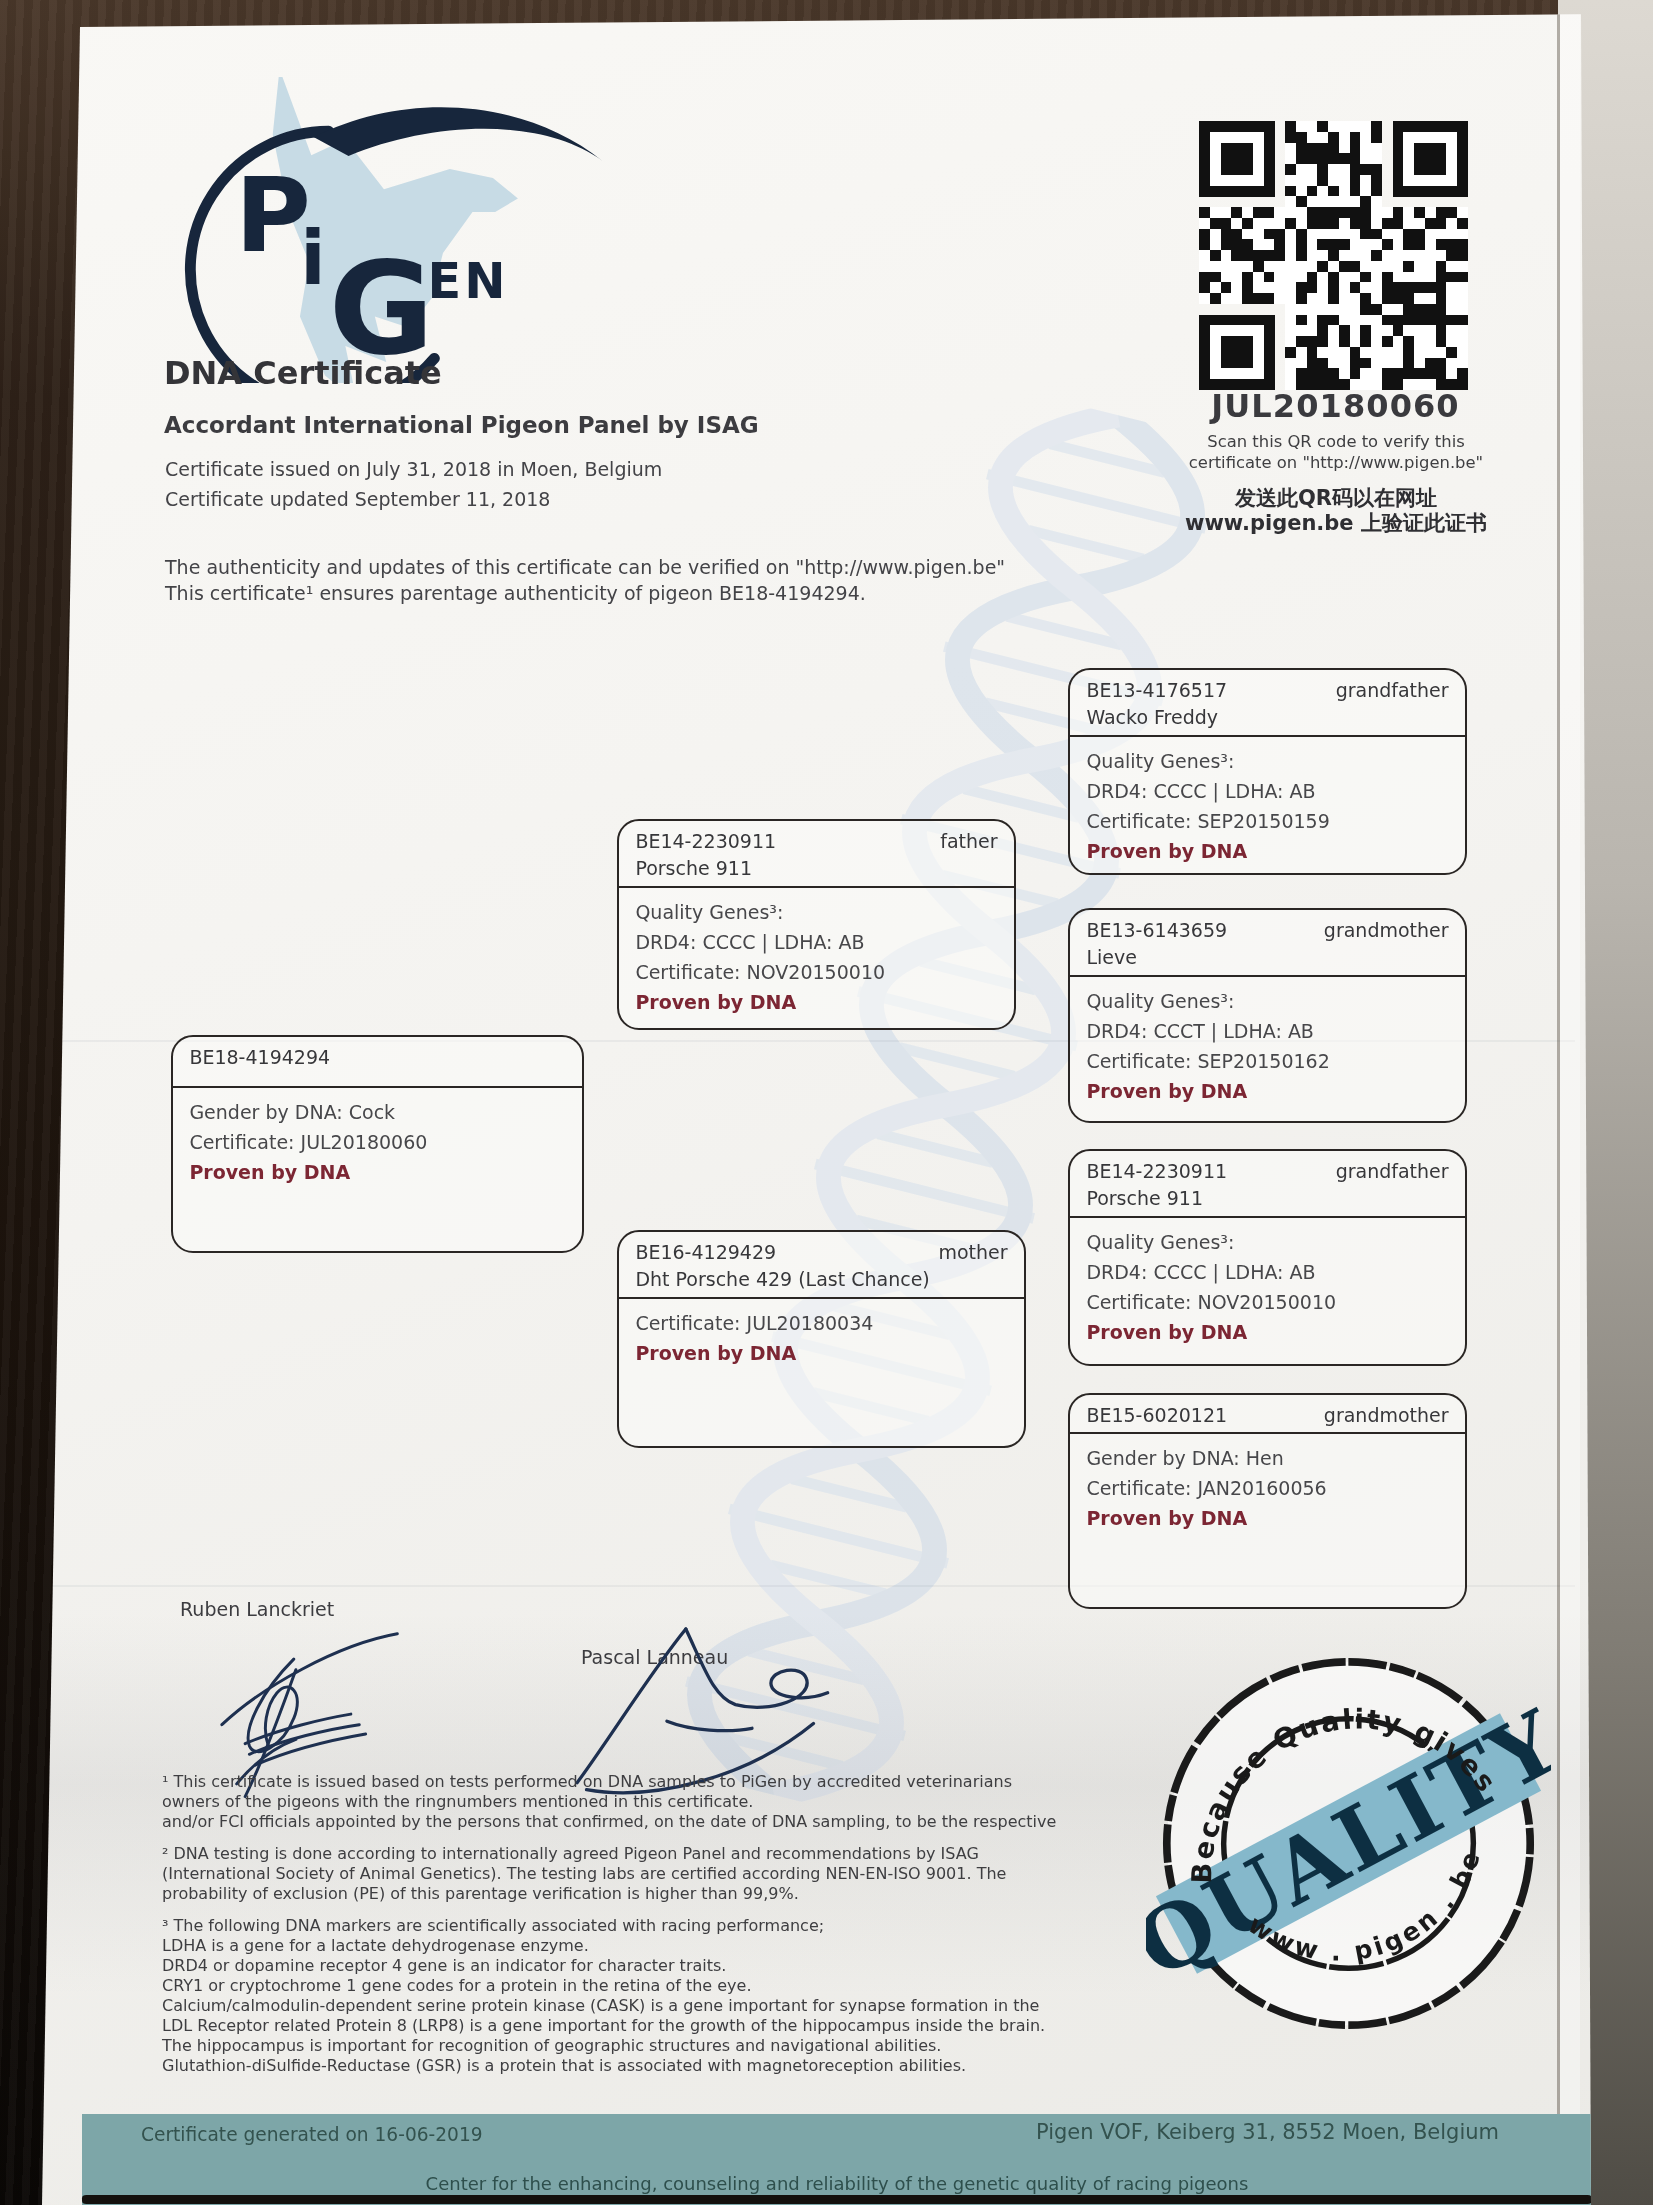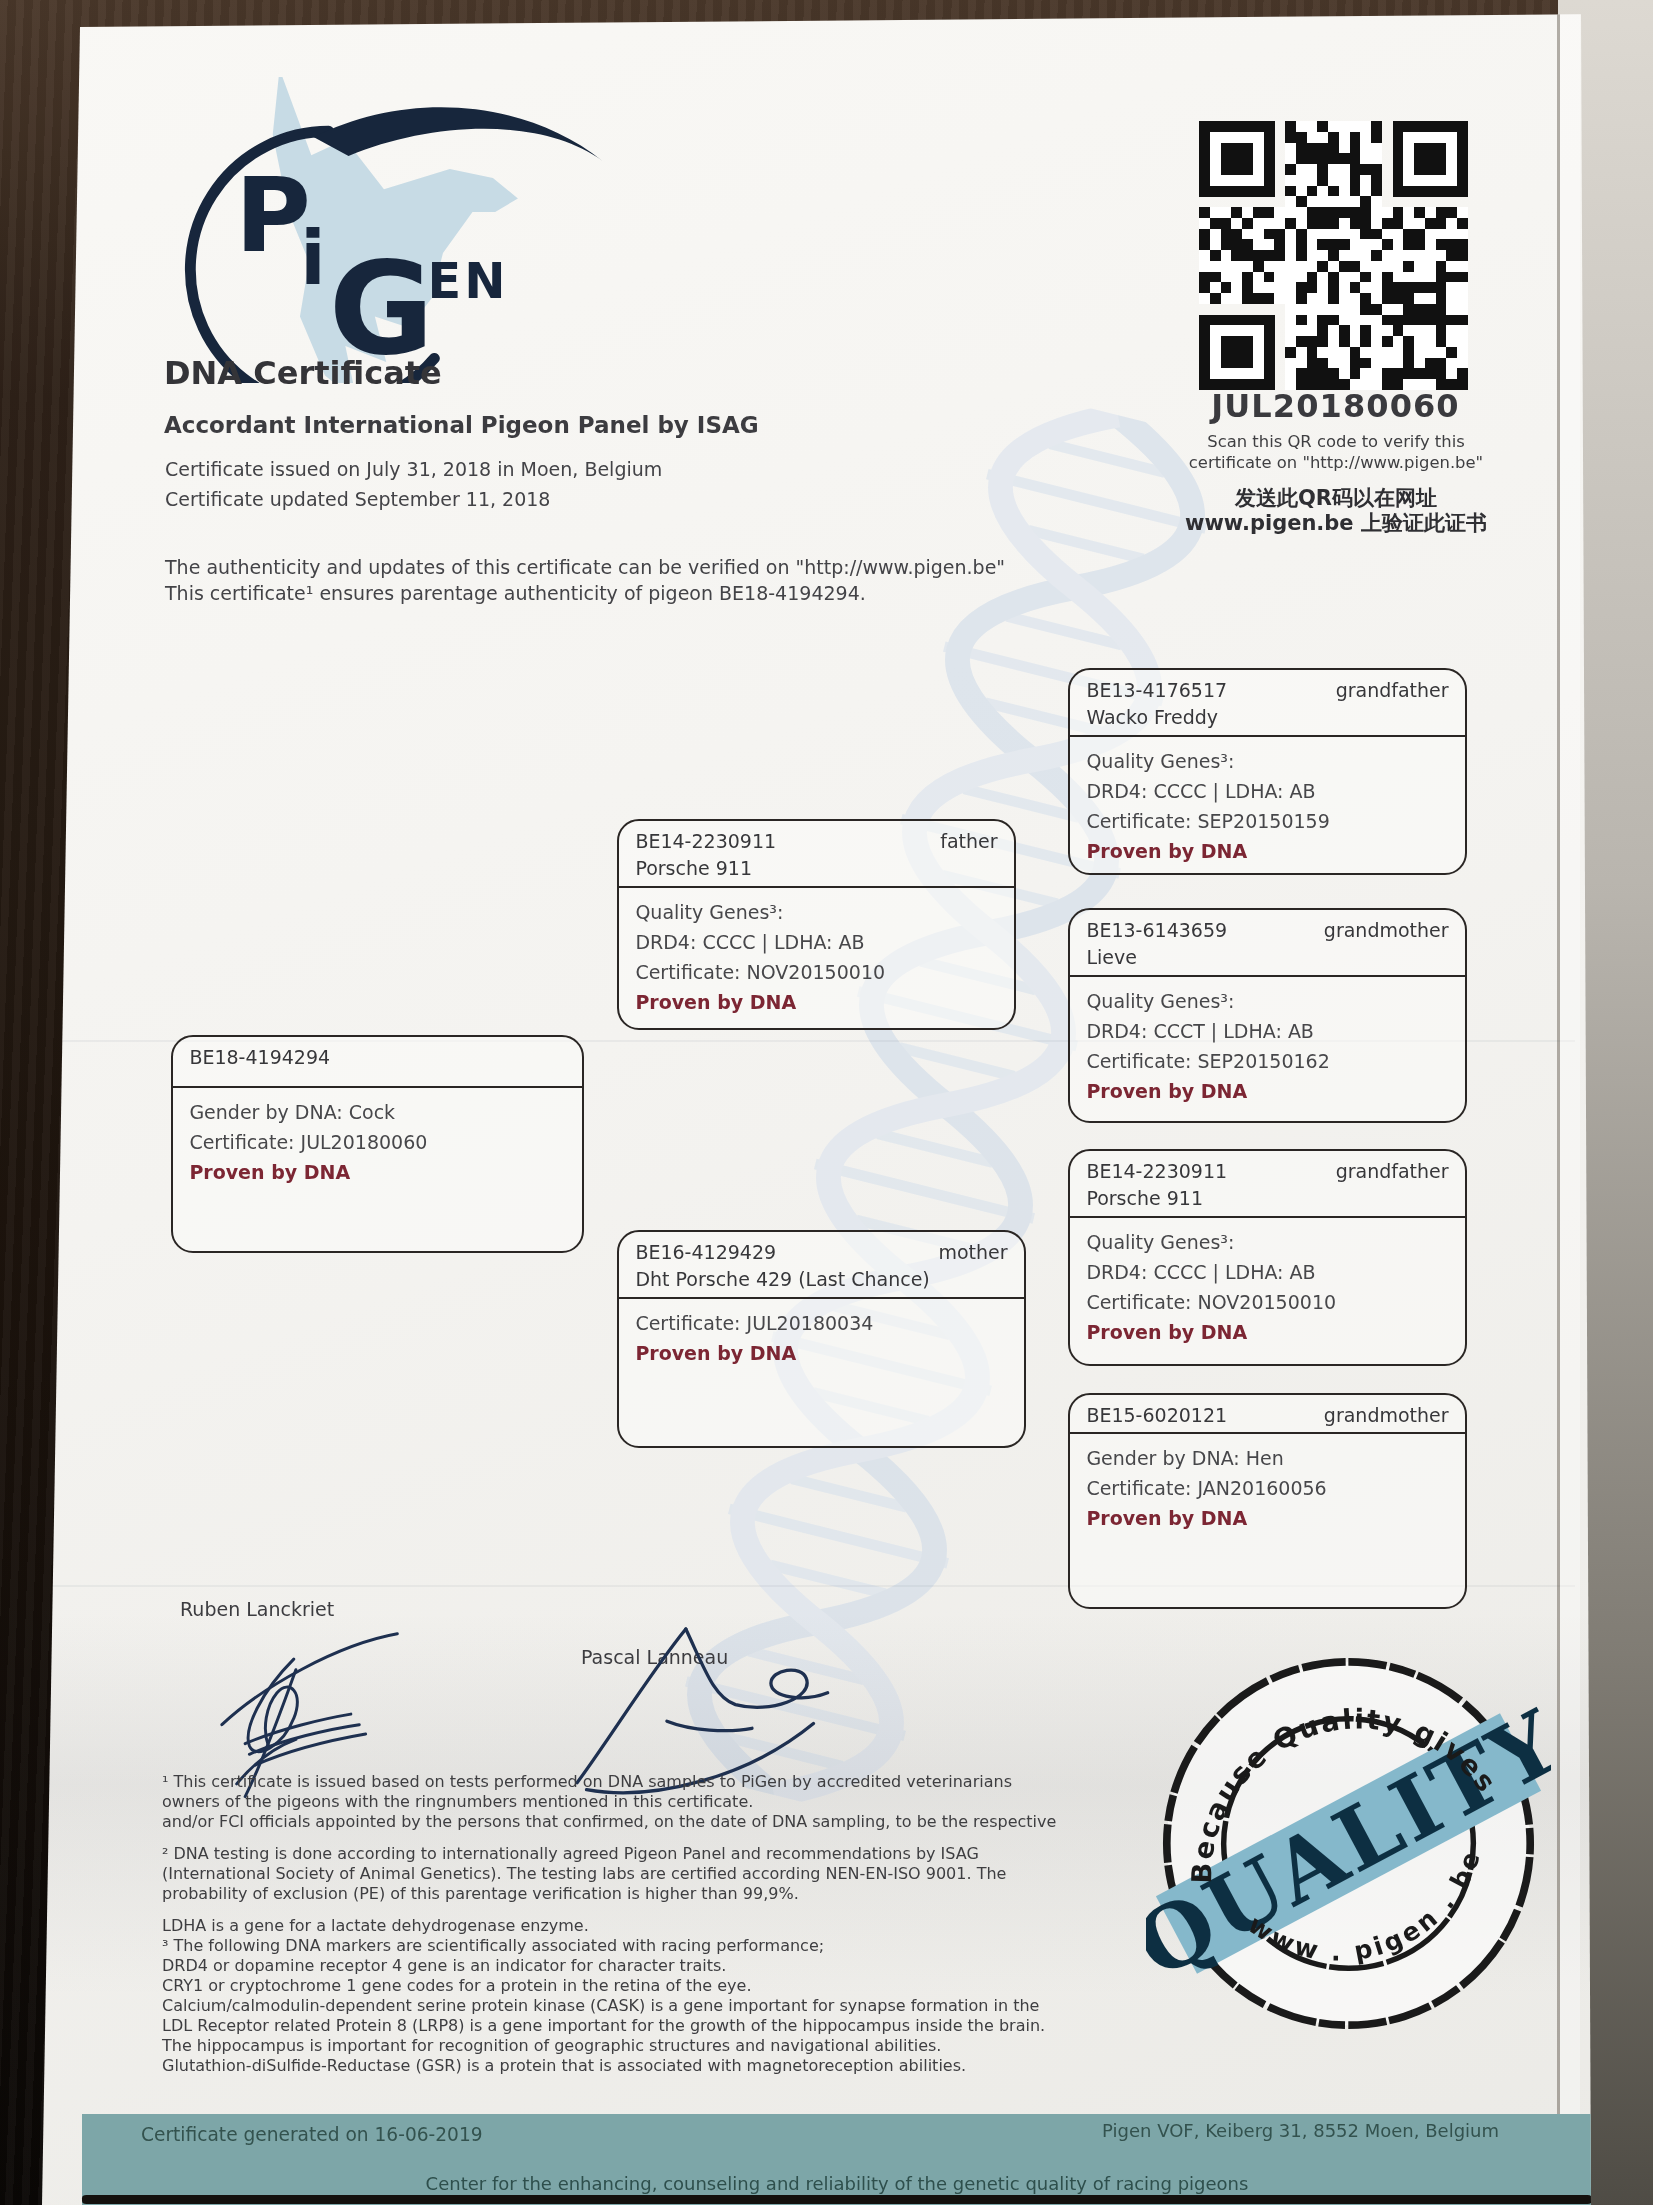--- a/index.html
+++ b/index.html
@@ -59,21 +59,21 @@
   .sig2-svg{left:525px;top:1603px;}
 
   .footnotes{position:absolute;left:162px;top:1772px;width:963px;font-size:16px;line-height:20px;color:#3e3e41;}
   .footnotes p{margin:0 0 12px 0;}
   .fline{display:block;}
 
   .stamp{position:absolute;left:1146px;top:1641px;}
 
   .footer-band{position:absolute;left:82px;top:2114px;width:1510px;height:91px;background:#7da6a8;}
   .footer-generated{position:absolute;left:59px;top:9.8px;font-size:18.6px;color:#33524e;}
-  .footer-address{position:absolute;right:93px;top:5.5px;font-size:18px;color:#33524e;}
+  .footer-address{position:absolute;right:93px;top:5.5px;font-size:21px;color:#33524e;}
   .footer-darkline{position:absolute;left:0;top:81px;width:100%;height:8.8px;background:#14110e;border-radius:4.4px/3.3px;}
   .footer-center{position:absolute;left:0;top:59px;width:100%;text-align:center;font-size:18px;color:#2e4f4c;}
 </style>
 </head>
 <body>
 
 <div class="photo">
   <div class="wall"></div>
 
   <div class="paper">
@@ -860,22 +860,22 @@
           <span class="fline">¹ This certificate is issued based on tests performed on DNA samples to PiGen by accredited veterinarians</span>
           <span class="fline">owners of the pigeons with the ringnumbers mentioned in this certificate.</span>
           <span class="fline">and/or FCI officials appointed by the persons that confirmed, on the date of DNA sampling, to be the respective</span>
         </p>
         <p>
           <span class="fline">² DNA testing is done according to internationally agreed Pigeon Panel and recommendations by ISAG</span>
           <span class="fline">(International Society of Animal Genetics). The testing labs are certified according NEN-EN-ISO 9001. The</span>
           <span class="fline">probability of exclusion (PE) of this parentage verification is higher than 99,9%.</span>
         </p>
         <p>
+          <span class="fline">³ The following DNA markers are scientifically associated with racing performance;</span>
           <span class="fline">LDHA is a gene for a lactate dehydrogenase enzyme.</span>
-          <span class="fline">³ The following DNA markers are scientifically associated with racing performance;</span>
           <span class="fline">DRD4 or dopamine receptor 4 gene is an indicator for character traits.</span>
           <span class="fline">CRY1 or cryptochrome 1 gene codes for a protein in the retina of the eye.</span>
           <span class="fline">Calcium/calmodulin-dependent serine protein kinase (CASK) is a gene important for synapse formation in the</span>
           <span class="fline">LDL Receptor related Protein 8 (LRP8) is a gene important for the growth of the hippocampus inside the brain.</span>
           <span class="fline">The hippocampus is important for recognition of geographic structures and navigational abilities.</span>
           <span class="fline">Glutathion-diSulfide-Reductase (GSR) is a protein that is associated with magnetoreception abilities.</span>
         </p>
       </div>
 
     <svg class="stamp" width="405" height="405" viewBox="-370 -370 740 740">

